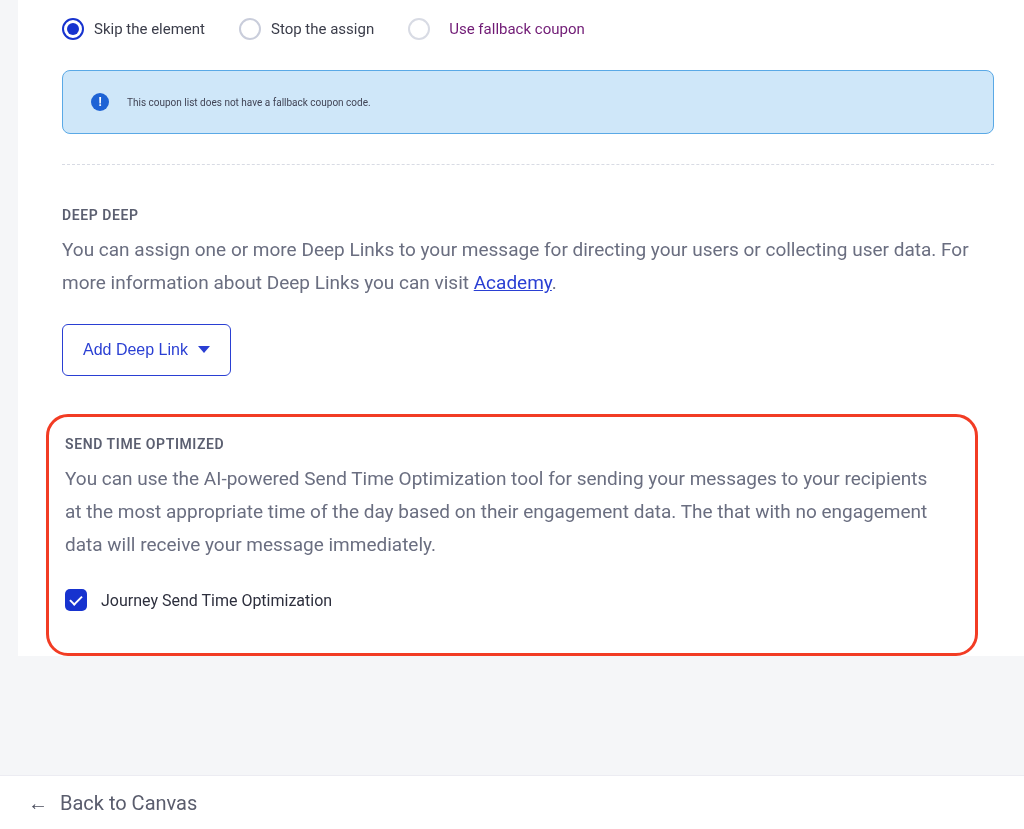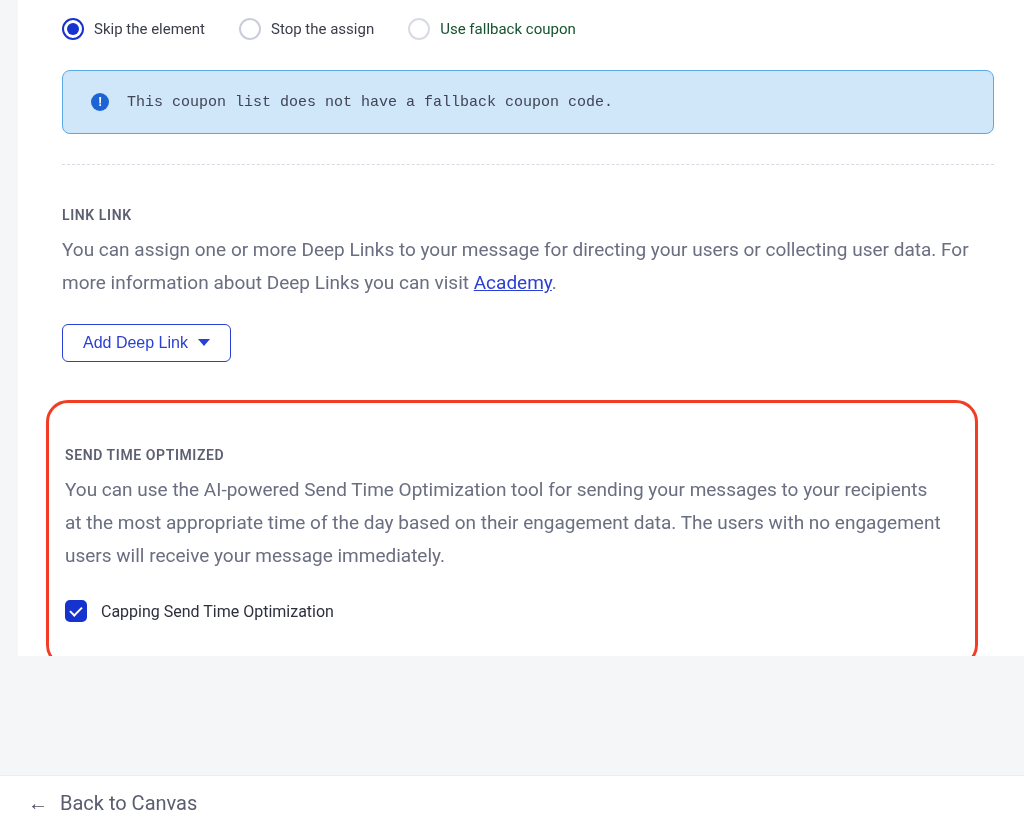--- a/index.html
+++ b/index.html
@@ -47,21 +47,21 @@
   }
   .radio-outer.selected {
     border-color: #1733cf;
   }
   .radio-inner {
     width: 12px; height: 12px; border-radius: 50%;
     background: #1733cf;
   }
   .radio-outer.disabled { border-color: #d8dbe4; }
   .radio-label { color: #3b3d4a; font-size: 15px; }
-  .radio-label.disabled { color: #14532d; }
+  .radio-label.disabled { color: #701a75; margin-left: 9px; }
 
   
   .info-banner {
     background: #cfe7f9;
     border: 1px solid #5aa9e6;
     border-radius: 8px;
     padding: 22px 28px;
     display: flex;
     align-items: center;
     gap: 18px;
@@ -69,21 +69,21 @@
     margin-right: 12px;
   }
   .info-icon {
     width: 18px; height: 18px; border-radius: 50%;
     background: #1e63d5;
     color: #fff;
     display: flex; align-items: center; justify-content: center;
     font-size: 12px; font-weight: 700;
     flex: none;
   }
-  .info-text { color: #414455; font-size: 15px; font-family: Liberation Mono, monospace; }
+  .info-text { color: #414455; font-size: 10px; }
 
   .divider {
     border: none;
     border-top: 1px dashed #d8dbe4;
     margin-bottom: 42px;
     margin-right: 12px;
   }
 
   
   .section { margin-bottom: 38px; margin-right: 12px; }
@@ -105,40 +105,40 @@
     cursor: pointer;
   }
 
   
   .outline-btn {
     margin-top: 24px;
     border: 1.5px solid #2a3fd3;
     color: #2a3fd3;
     background: #fff;
     border-radius: 6px;
-    padding: 9px 20px;
+    padding: 16px 20px;
     font-size: 16px;
     font-weight: 500;
     display: inline-flex;
     align-items: center;
     gap: 10px;
     cursor: pointer;
   }
   .caret-down {
     width: 0; height: 0;
     border-left: 6px solid transparent;
     border-right: 6px solid transparent;
     border-top: 7px solid #2a3fd3;
   }
 
   
   .highlight-box {
     border: 3px solid #f23c24;
     border-radius: 22px;
-    padding: 44px 18px 42px 0;
+    padding: 19px 18px 42px 0;
     margin-left: -16px;
     padding-left: 16px;
     margin-right: 28px;
     margin-bottom: 40px;
   }
   .highlight-box .section { margin-bottom: 0; margin-right: 0; }
   .highlight-box .section-desc { margin-right: 10px; }
 
   
   .check-row {
@@ -214,39 +214,39 @@
   </div>
 
   <div class="info-banner">
     <span class="info-icon">!</span>
     <span class="info-text">This coupon list does not have a fallback coupon code.</span>
   </div>
 
   <hr class="divider">
 
   <div class="section">
-    <div class="section-title">LINK LINK</div>
+    <div class="section-title">DEEP DEEP</div>
     <div class="section-desc">
       <span>You can assign one or more Deep Links to your message for directing your users or collecting user data. For more information about Deep Links you can visit </span><a class="link">Academy</a><span>.</span>
     </div>
     <button class="outline-btn">
       <span>Add Deep Link</span>
       <span class="caret-down"></span>
     </button>
   </div>
 
   <div class="highlight-box">
     <div class="section">
       <div class="section-title">SEND TIME OPTIMIZED</div>
-      <div class="section-desc">You can use the AI-powered Send Time Optimization tool for sending your messages to your recipients at the most appropriate time of the day based on their engagement data. The users with no engagement users will receive your message immediately.</div>
+      <div class="section-desc">You can use the AI-powered Send Time Optimization tool for sending your messages to your recipients at the most appropriate time of the day based on their engagement data. The that with no engagement data will receive your message immediately.</div>
       <div class="check-row">
         <span class="checkbox">
             <span class="checkmark"></span>
           </span>
-        <span class="check-label">Capping Send Time Optimization</span>
+        <span class="check-label">Journey Send Time Optimization</span>
       </div>
     </div>
   </div>
 
 
   <div class="partial-banner"></div>
 
 </div>
 
 <div class="footer">

